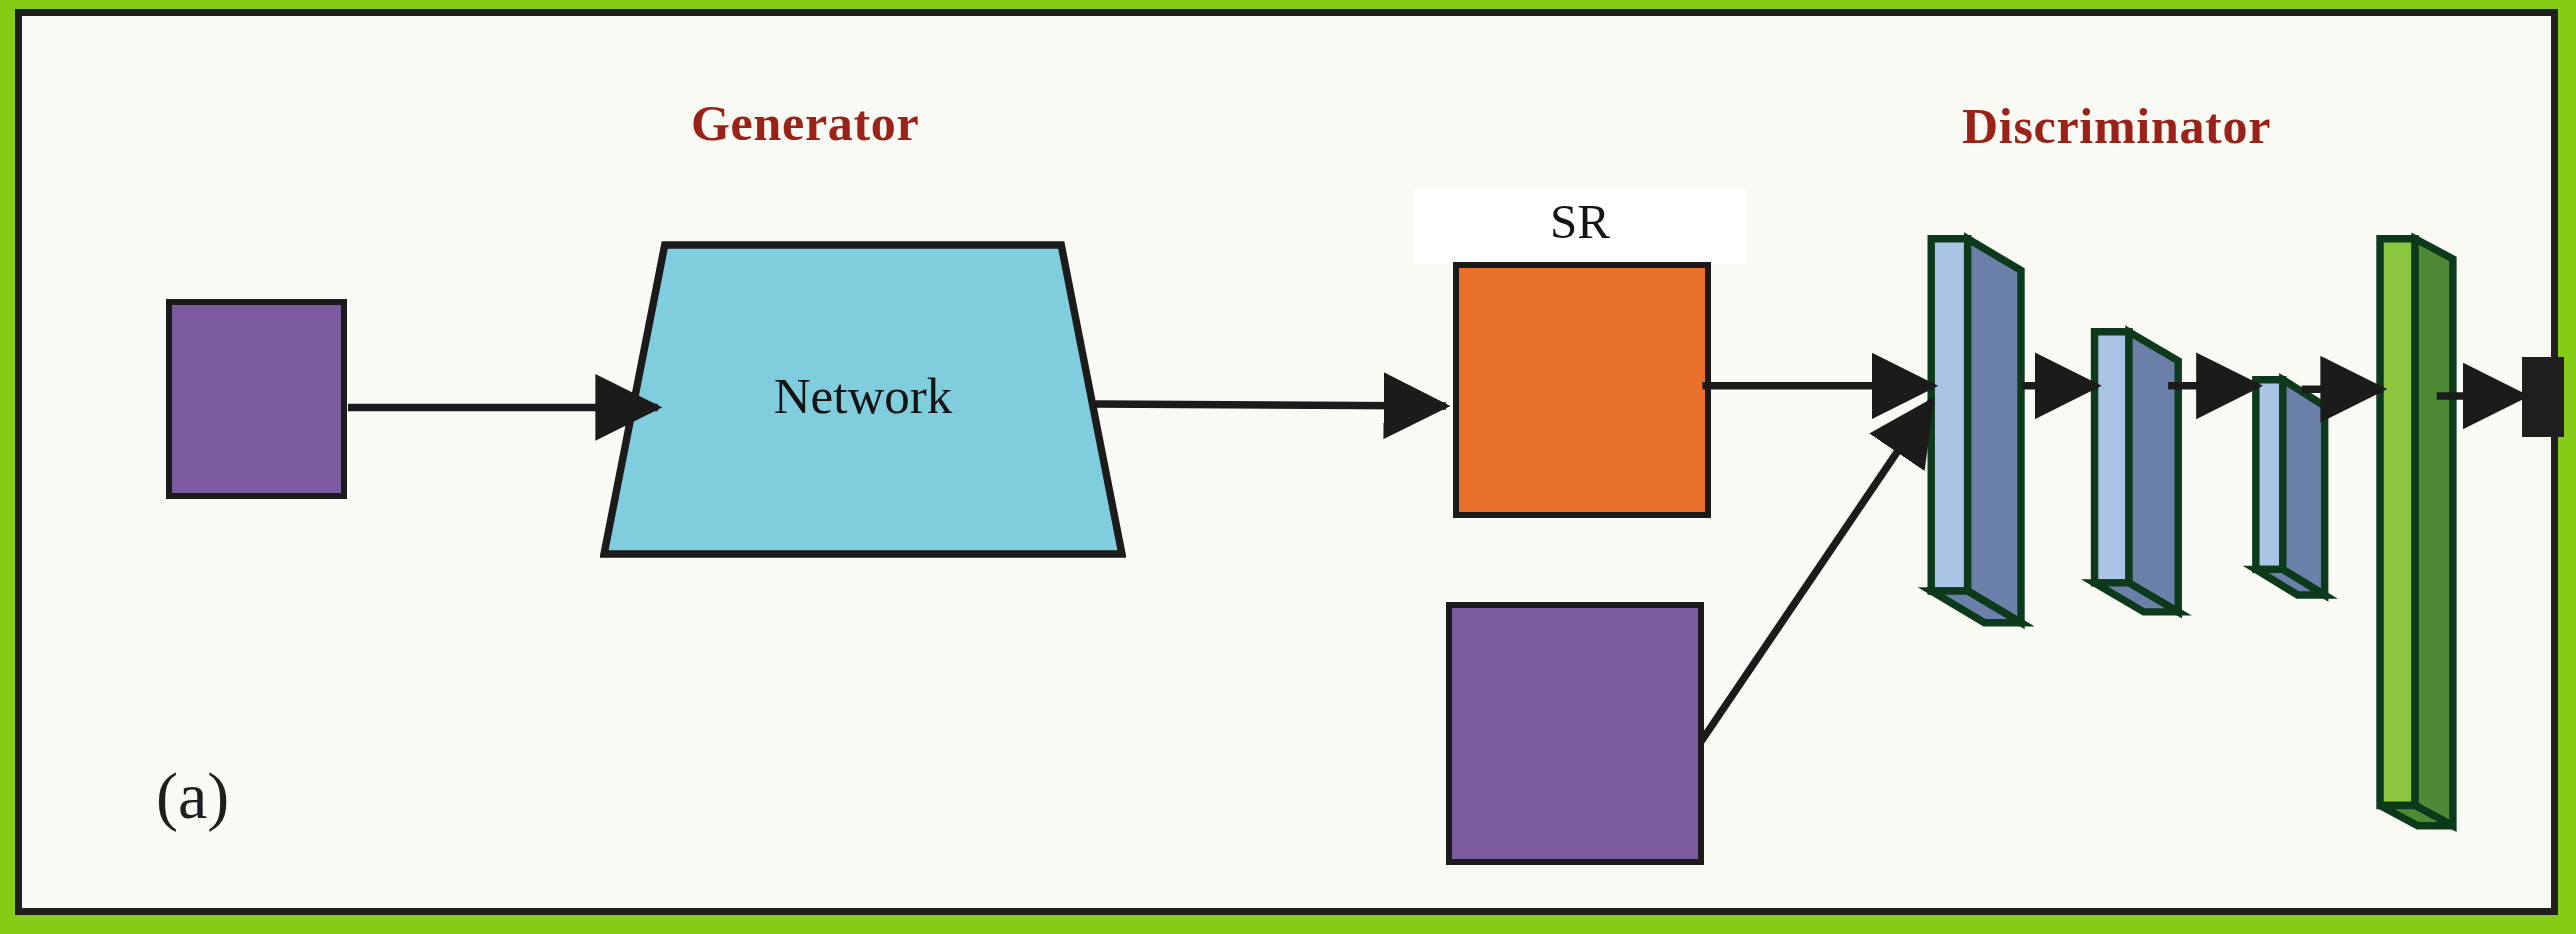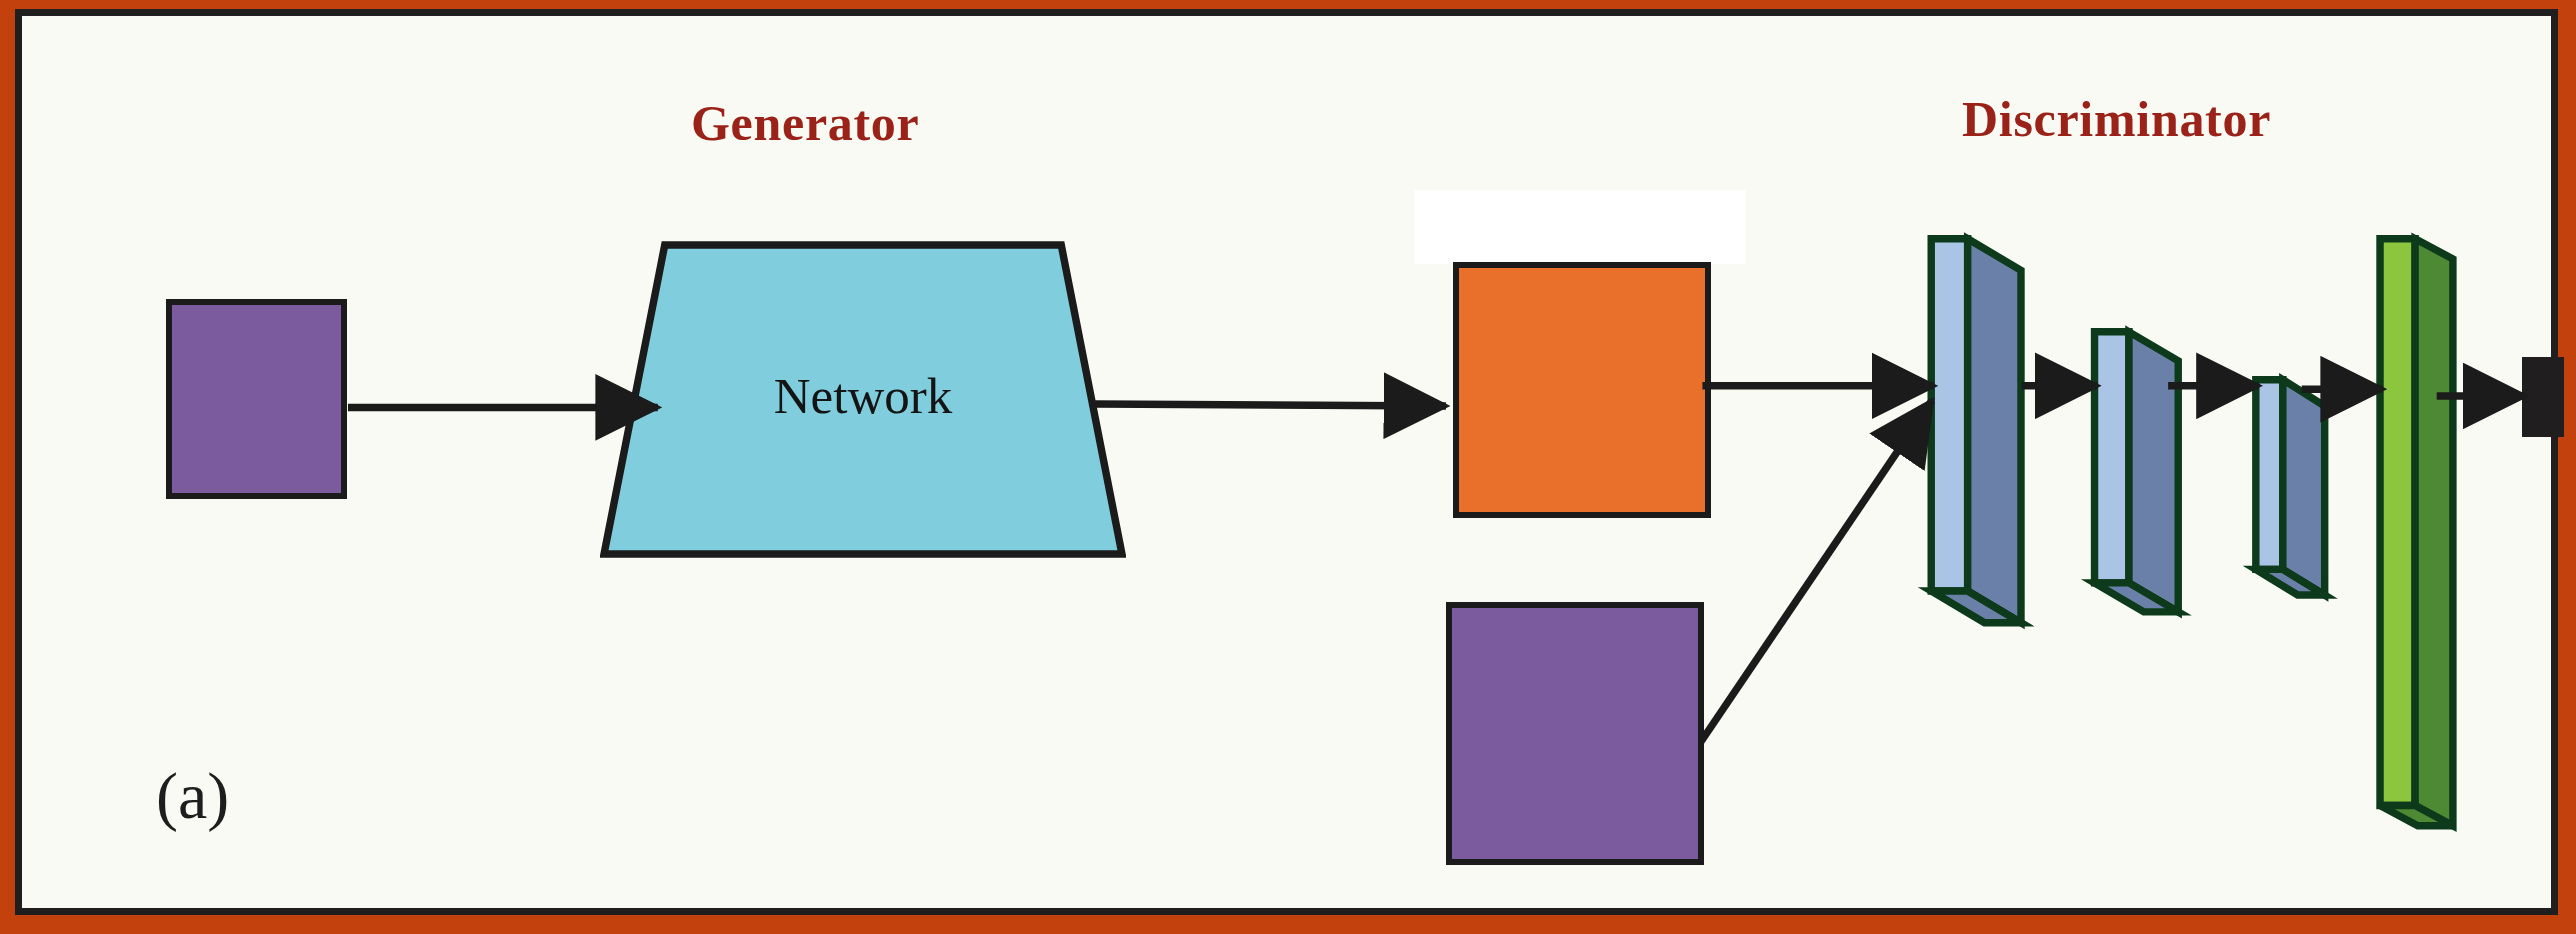--- a/index.html
+++ b/index.html
@@ -3,42 +3,42 @@
 <meta charset="utf-8">
 <title>GAN Super-Resolution Architecture Diagram</title>
 <style>
   html,body{margin:0;padding:0;background:#ffffff;}
   body{
     width:2576px;height:934px;overflow:hidden;
     font-family:"Liberation Serif", serif;
   }
   #figure{
     position:absolute;left:0;top:0;width:2576px;height:934px;
-    background:#c2410c;
+    background:#84cc16;
   }
   #frame{
     position:absolute;left:15px;top:9.4px;
     width:2543px;height:906px;
     box-sizing:border-box;
     background:#F8FAF3;
     border:7.4px solid #201E1E;
   }
 
   
   .section-title{
     position:absolute;
     color:#9B2218;
     font-weight:bold;
     font-size:50px;
     letter-spacing:0.7px;
     white-space:nowrap;
     font-family:"Liberation Serif", serif;
   }
   #title-generator{left:669px;top:78px;}
-  #title-discriminator{left:1940px;top:74px;}
+  #title-discriminator{left:1940px;top:81px;}
 
   
   .imgbox{position:absolute;box-sizing:border-box;border:6px solid #1B1B1B;}
   #box-lr{left:144px;top:283px;width:181px;height:200px;background:#7C5A9E;}
   #box-sr{left:1431px;top:246px;width:258px;height:256px;background:#E8702A;}
   #box-hr{left:1424px;top:586px;width:258px;height:263px;background:#7C5A9E;}
 
   .boxlabel{
     position:absolute;font-size:49px;color:#141414;
     white-space:nowrap;text-align:center;
@@ -90,20 +90,21 @@
     <div class="section-title" id="title-discriminator">Discriminator</div>
 
     <div class="imgbox" id="box-lr"></div>
 
     <svg id="trapezoid" viewBox="0 0 780 470" preserveAspectRatio="none">
       <polygon points="96,6 684,6 774,464 6,464" fill="#7FCDDD" stroke="#1B1B1B" stroke-width="11" stroke-linejoin="miter"></polygon>
     </svg>
     <div id="network-text">Network</div>
 
     <div id="sr-label-patch"></div>
+    <div class="boxlabel" id="label-sr">SR</div>
     <div class="imgbox" id="box-sr"></div>
 
     <div class="imgbox" id="box-hr"></div>
 
     <svg class="svg-layer" id="layer-blocks" viewBox="0 0 3817 1384" preserveAspectRatio="none">
 
       <g stroke="#0C3A1B" stroke-width="11" stroke-linejoin="miter">
 
         <g>
           <polygon points="2829,330 2883,330 2883,852 2829,852" fill="#A9C4E4"></polygon>

